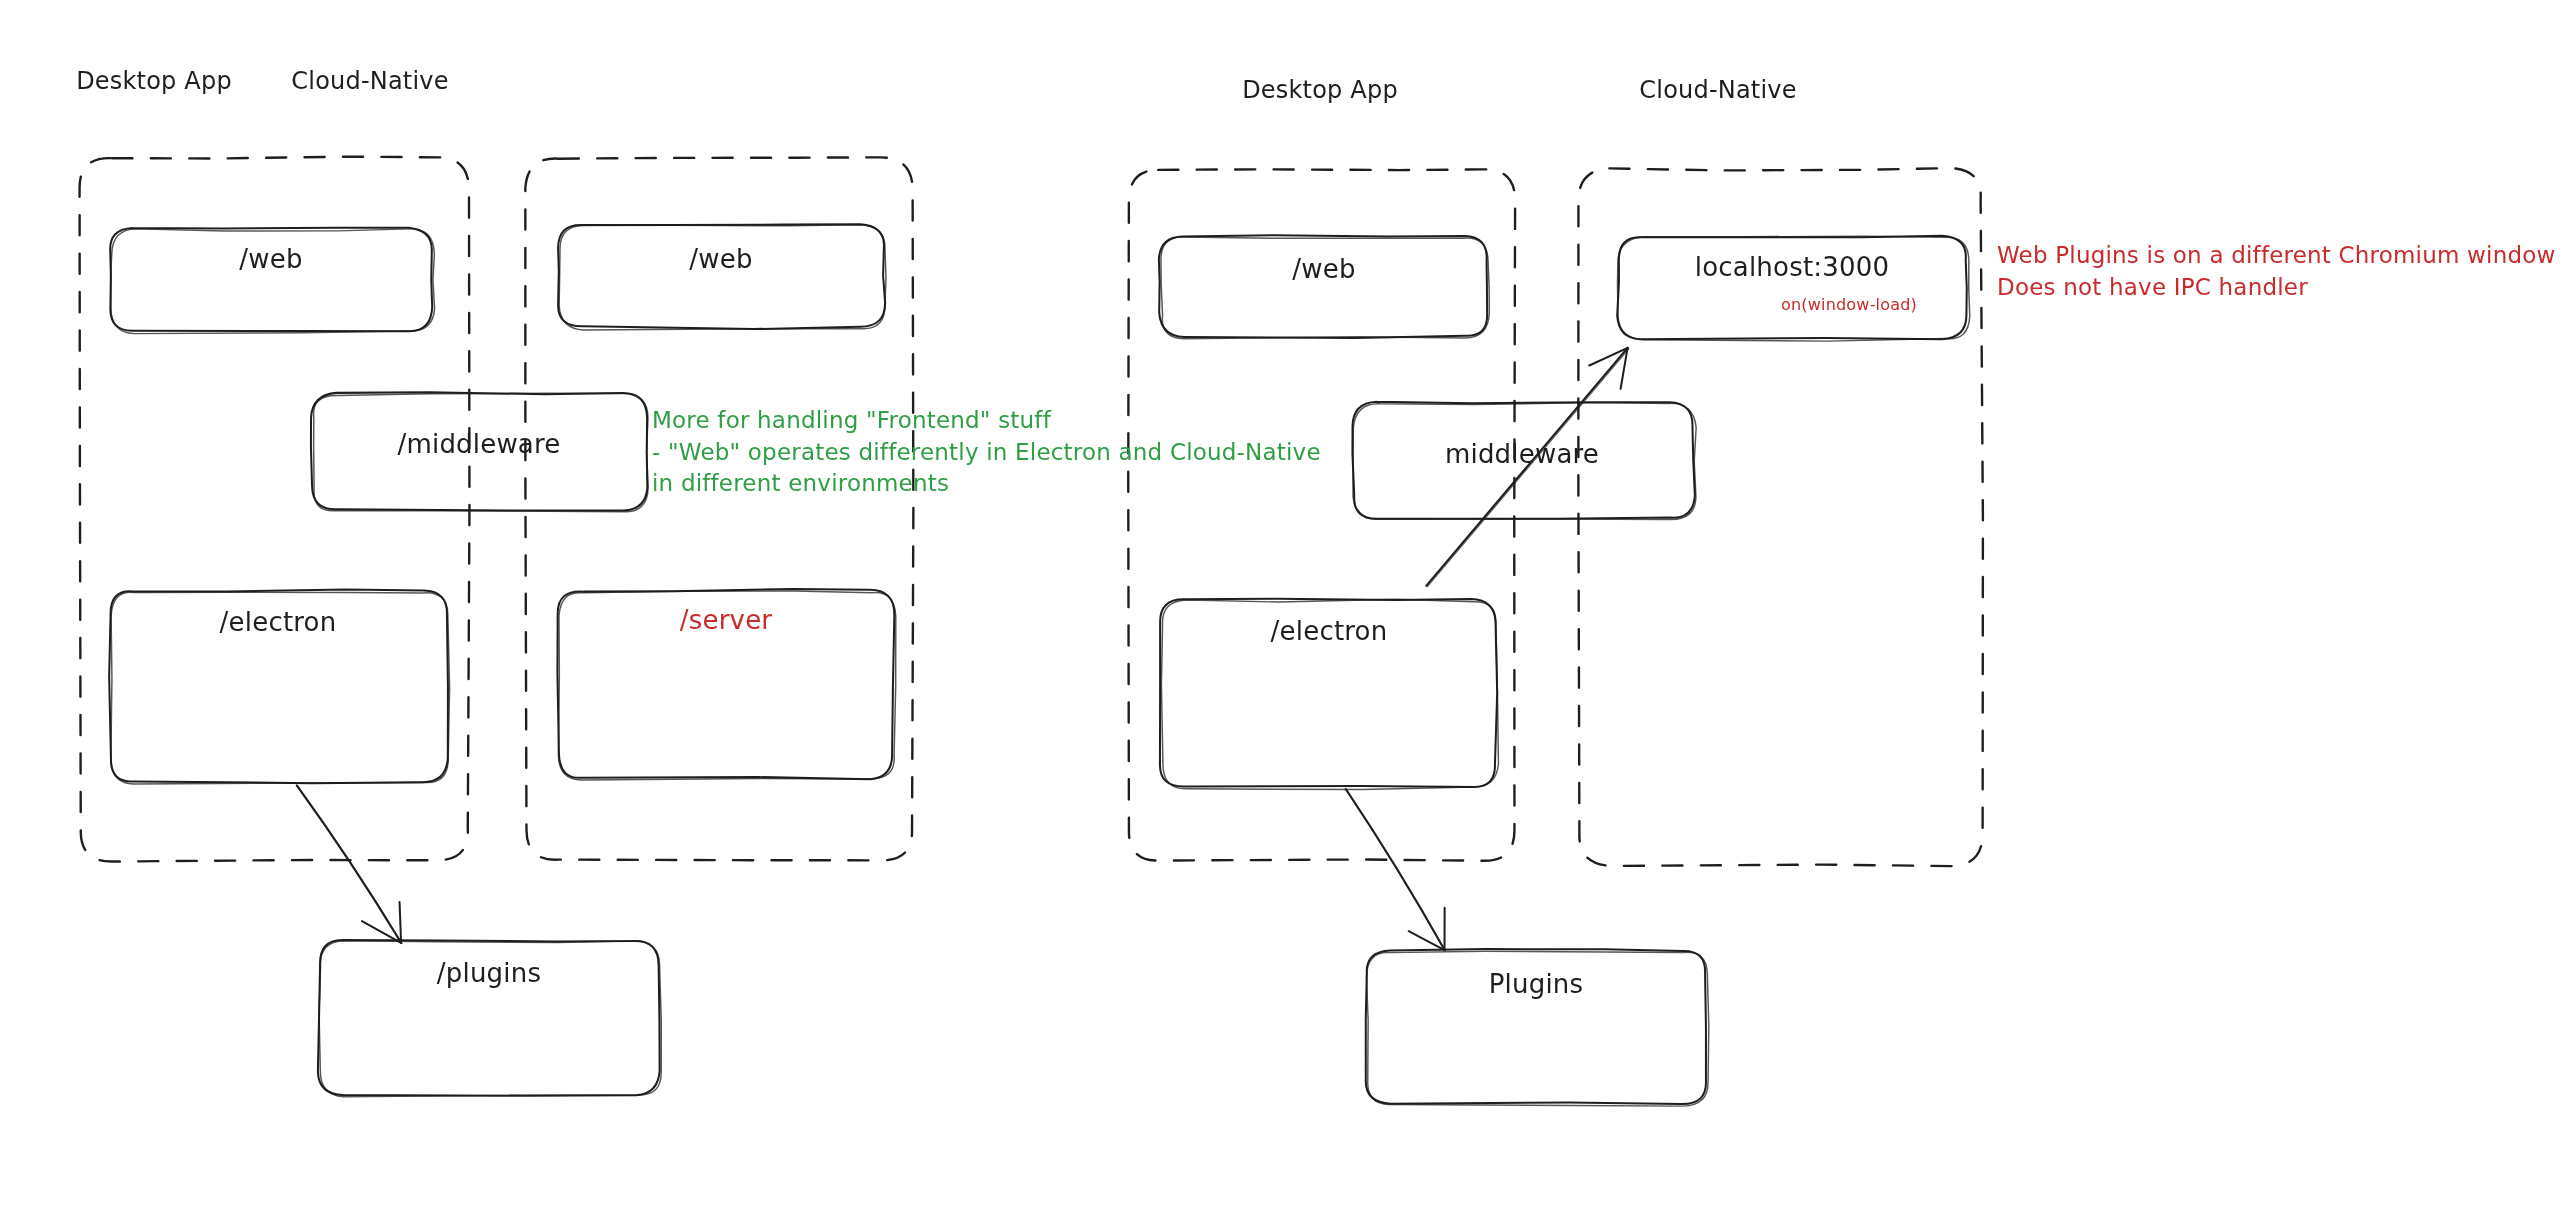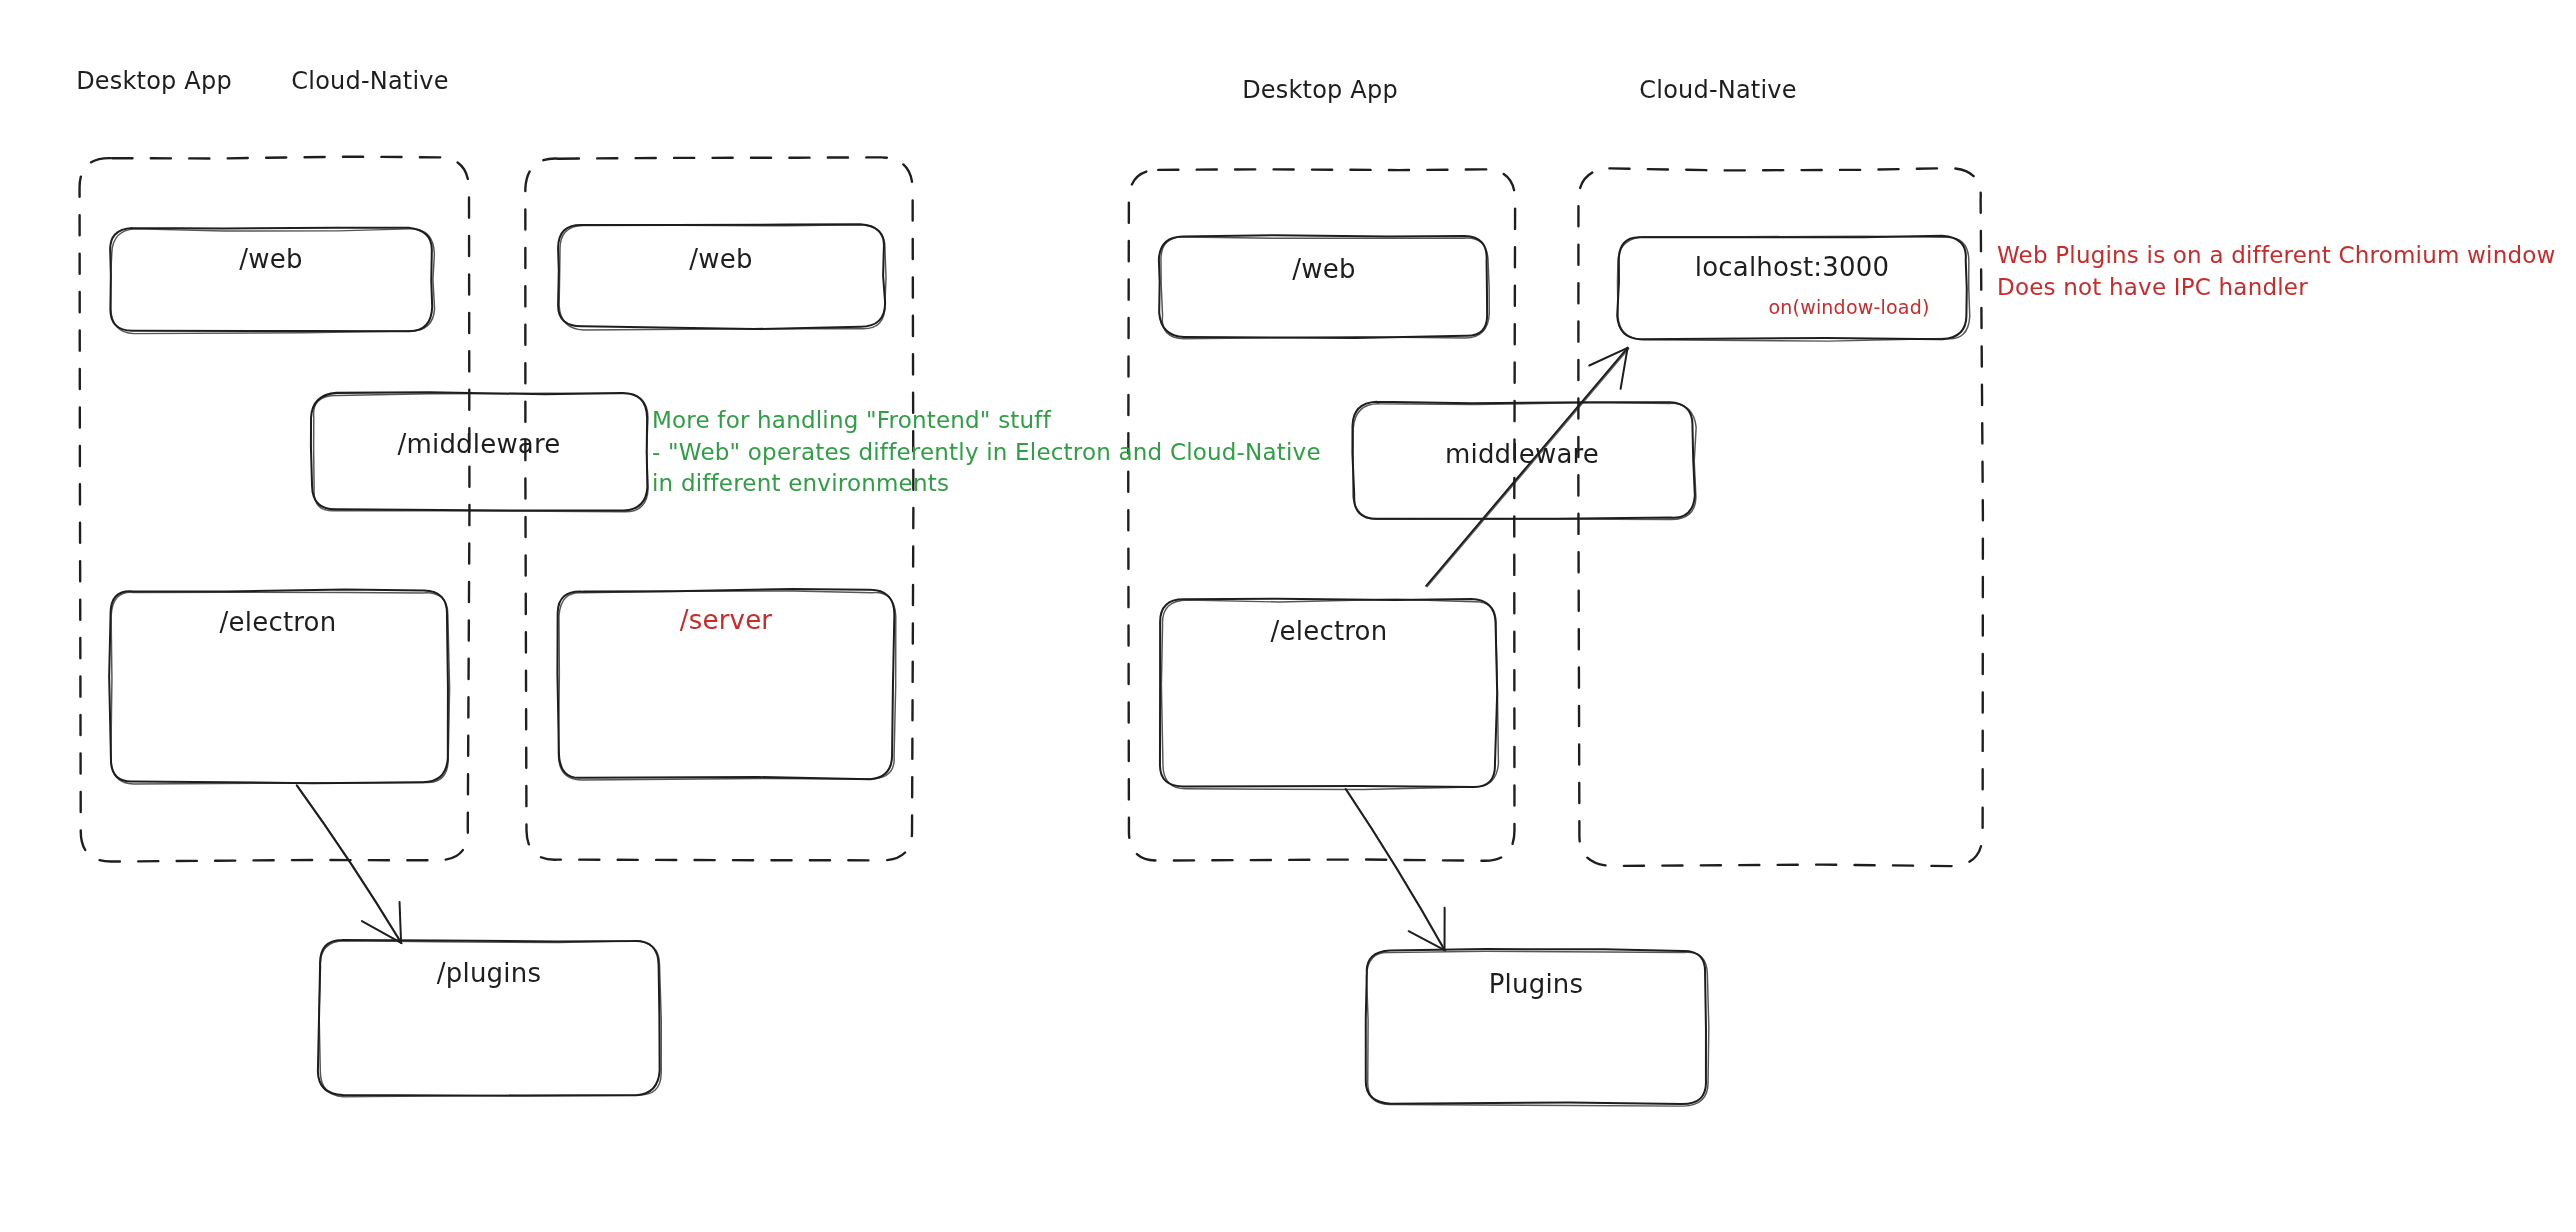--- a/index.html
+++ b/index.html
@@ -41,21 +41,21 @@
     font-size: 24px;
     text-align: center;
     transform: translateX(-50%);
   }
   .node-label {
     font-size: 26px;
     text-align: left;
     transform: translateX(-50%);
   }
   .node-label.sm {
-    font-size: 19px;
+    font-size: 16px;
   }
   .red {
     color: #c92a2a;
   }
   .green {
     color: #2f9e44;
   }
   .note {
     font-size: 23px;
     line-height: 1.38;

